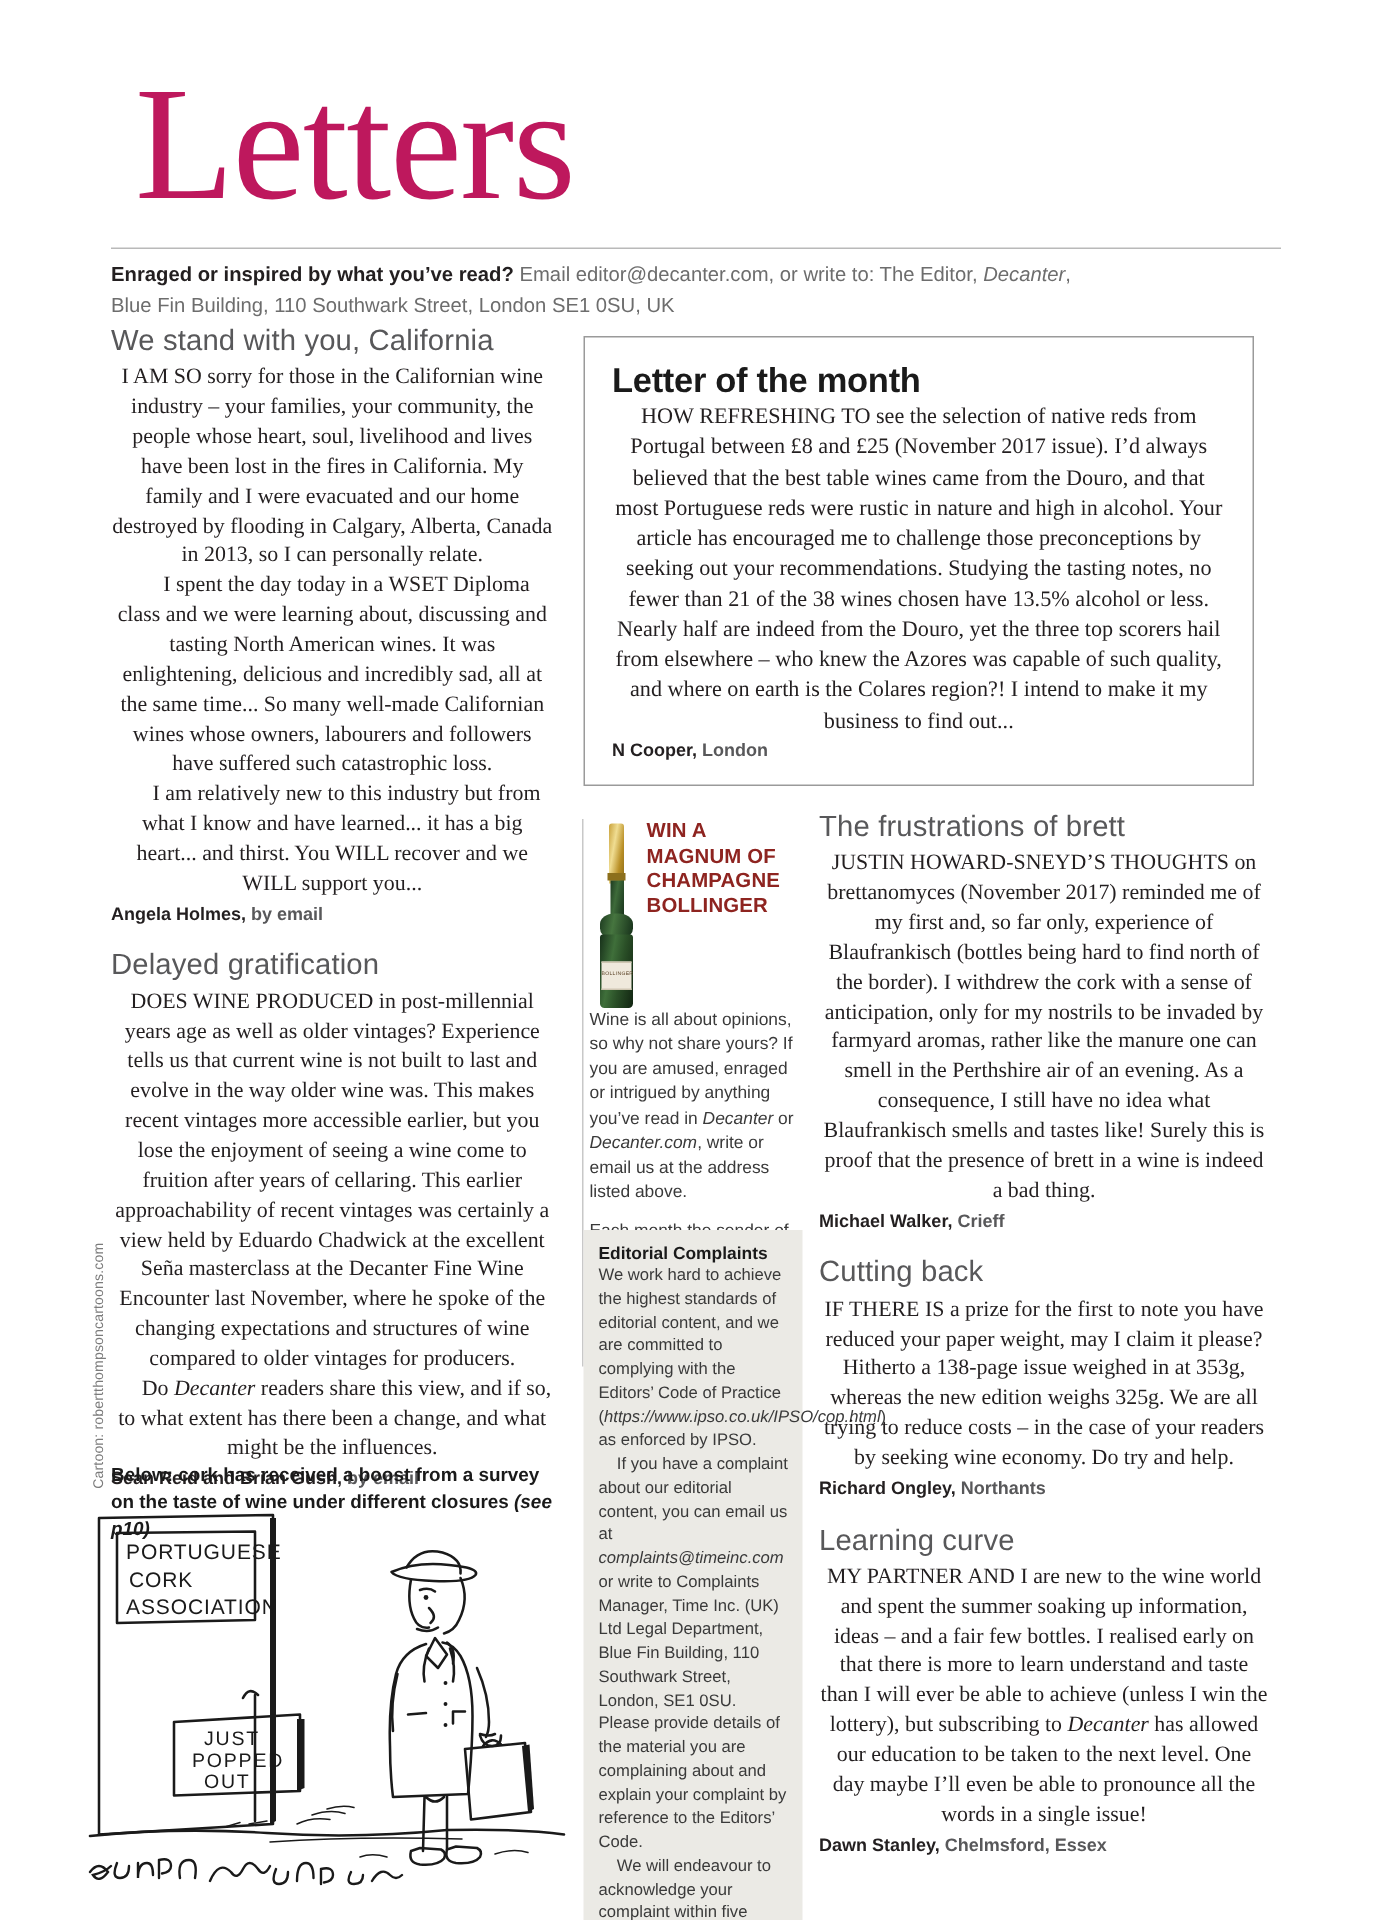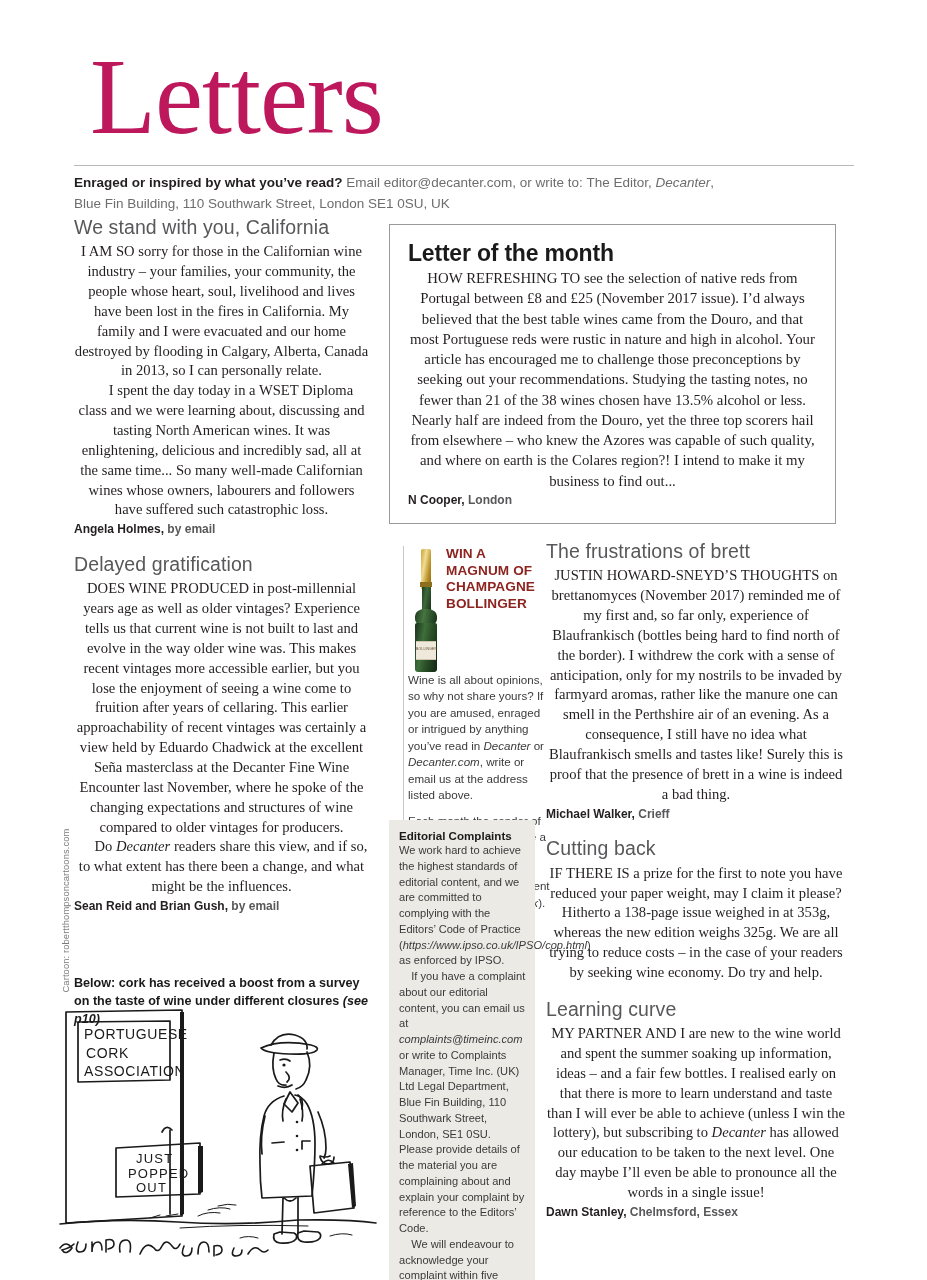--- a/index.html
+++ b/index.html
@@ -102,21 +102,21 @@
     font-weight:400;
     font-size:25px;
     color:#8E2420;
     margin:0 0 6px 0;
     line-height:1.15;
   }
   .lotm .body-text{font-size:14.8px;line-height:1.37;}
 
   
   .promo{
-    position:absolute;left:403px;top:546px;width:147px;
+    position:absolute;left:388px;top:546px;width:147px;
     border-left:1px solid #c8c8c8;
     padding-left:0;
     box-sizing:border-box;
   }
   .promo-top{display:flex;align-items:flex-start;}
   .bottle{
     width:28px;height:123px;position:relative;flex:0 0 28px;margin:3px 6px 0 4px;
   }
   .bottle .foil{
     position:absolute;left:9px;top:0;width:10px;height:40px;
@@ -229,20 +229,21 @@
     </div>
   </div>
 
   <div class="col-left">
 
     <div class="letter-block">
       <h2 class="letter-head">We stand with you, California</h2>
       <div class="body-text">
         <p>I AM SO sorry for those in the Californian wine industry – your families, your community, the people whose heart, soul, livelihood and lives have been lost in the fires in California. My family and I were evacuated and our home destroyed by flooding in Calgary, Alberta, Canada in 2013, so I can personally relate.</p>
         <p>I spent the day today in a WSET Diploma class and we were learning about, discussing and tasting North American wines. It was enlightening, delicious and incredibly sad, all at the same time... So many well-made Californian wines whose owners, labourers and followers have suffered such catastrophic loss.</p>
+        <p>I am relatively new to this industry but from what I know and have learned... it has a big heart... and thirst. You WILL recover and we WILL support you...</p>
       </div>
       <div class="sig"><b>Angela Holmes,</b><span> by email</span></div>
     </div>
 
     <div class="letter-block">
       <h2 class="letter-head">Delayed gratification</h2>
       <div class="body-text">
         <p>DOES WINE PRODUCED in post-millennial years age as well as older vintages? Experience tells us that current wine is not built to last and evolve in the way older wine was. This makes recent vintages more accessible earlier, but you lose the enjoyment of seeing a wine come to fruition after years of cellaring. This earlier approachability of recent vintages was certainly a view held by Eduardo Chadwick at the excellent Seña masterclass at the Decanter Fine Wine Encounter last November, where he spoke of the changing expectations and structures of wine compared to older vintages for producers.</p>
         <p><span>Do </span><i>Decanter</i><span> readers share this view, and if so, to what extent has there been a change, and what might be the influences.</span></p>
       </div>
@@ -394,20 +395,21 @@
         <p>JUSTIN HOWARD-SNEYD’S THOUGHTS on brettanomyces (November 2017) reminded me of my first and, so far only, experience of Blaufrankisch (bottles being hard to find north of the border). I withdrew the cork with a sense of anticipation, only for my nostrils to be invaded by farmyard aromas, rather like the manure one can smell in the Perthshire air of an evening. As a consequence, I still have no idea what Blaufrankisch smells and tastes like! Surely this is proof that the presence of brett in a wine is indeed a bad thing.</p>
       </div>
       <div class="sig"><b>Michael Walker,</b><span> Crieff</span></div>
     </div>
 
     <div class="letter-block" style="margin-top:10px;">
       <h2 class="letter-head">Cutting back</h2>
       <div class="body-text">
         <p>IF THERE IS a prize for the first to note you have reduced your paper weight, may I claim it please? Hitherto a 138-page issue weighed in at 353g, whereas the new edition weighs 325g. We are all trying to reduce costs – in the case of your readers by seeking wine economy. Do try and help.</p>
       </div>
+      <div class="sig"><b>Richard Ongley,</b><span> Northants</span></div>
     </div>
 
     <div class="letter-block" style="margin-top:12px;">
       <h2 class="letter-head">Learning curve</h2>
       <div class="body-text">
         <p><span>MY PARTNER AND I are new to the wine world and spent the summer soaking up information, ideas – and a fair few bottles. I realised early on that there is more to learn understand and taste than I will ever be able to achieve (unless I win the lottery), but subscribing to </span><i>Decanter</i><span> has allowed our education to be taken to the next level. One day maybe I’ll even be able to pronounce all the words in a single issue!</span></p>
       </div>
       <div class="sig"><b>Dawn Stanley,</b><span> Chelmsford, Essex</span></div>
     </div>
 

